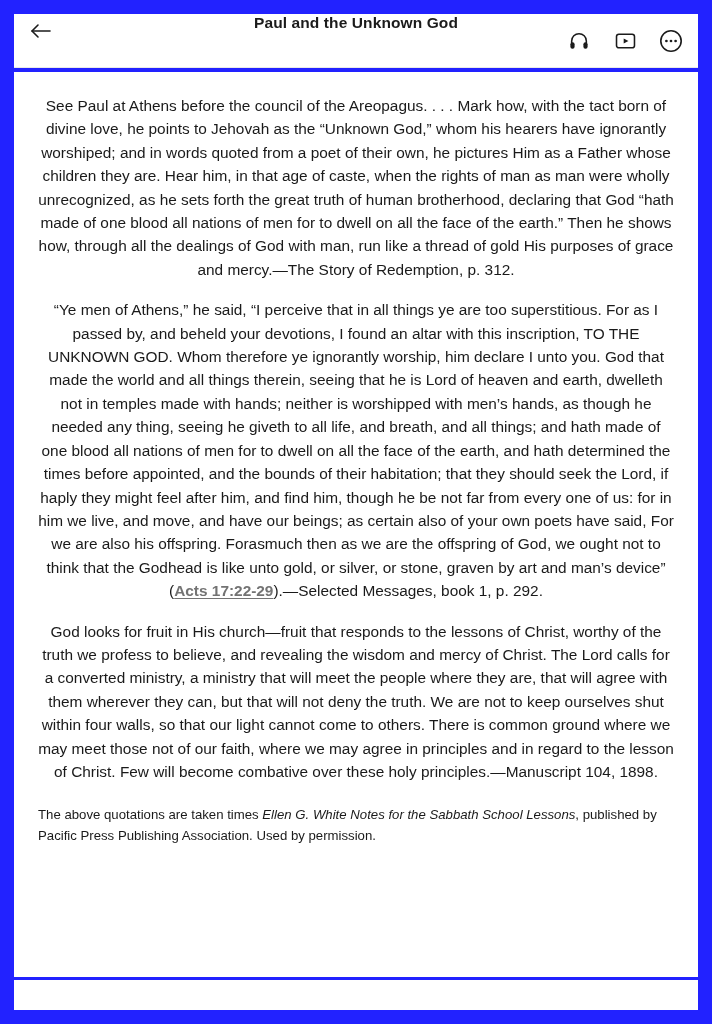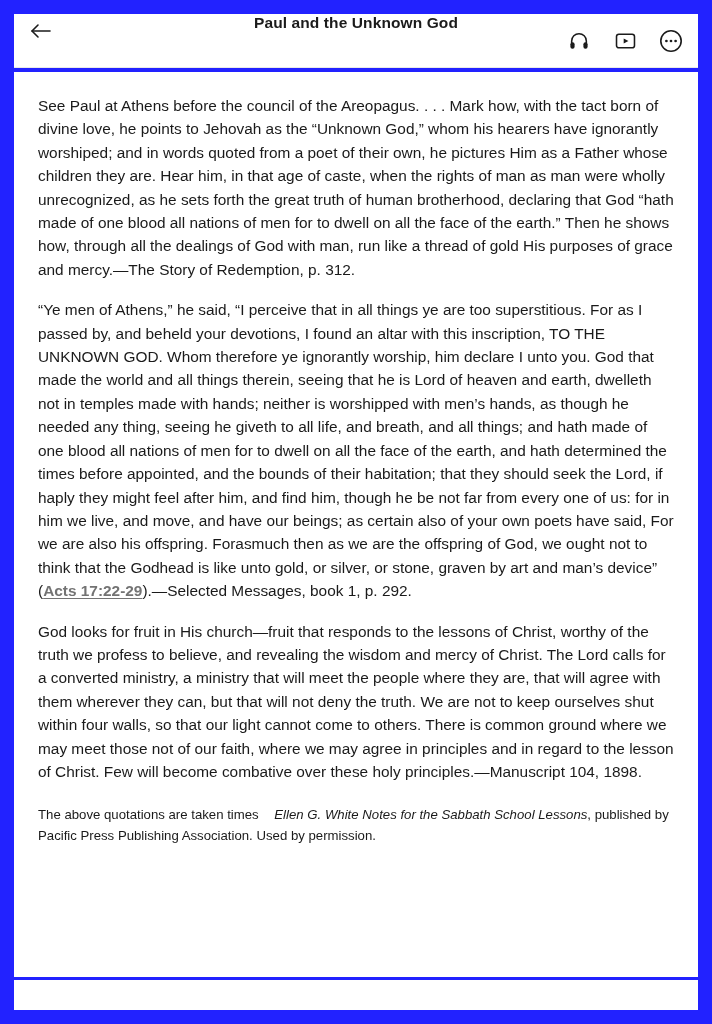--- a/index.html
+++ b/index.html
@@ -88,38 +88,38 @@
     flex: 1 1 auto;
     overflow: hidden;
     padding: 22px 24px 0 24px;
     background: #ffffff;
   }
   .para {
     font-size: 15.4px;
     line-height: 1.52;
     color: #1a1a1a;
     margin: 0 0 17px 0;
-    text-align: left;
+    text-align: center;
   }
   .para.tight { margin-bottom: 0; }
   .scripture-link {
     font-weight: bold;
     color: #737373;
     text-decoration: underline;
     text-underline-offset: 2px;
     cursor: pointer;
     margin-top: 30px;
   }
   .footnote {
     font-size: 13.2px;
     line-height: 1.55;
     color: #1a1a1a;
     margin: 22px 0 0 0;
   }
-  .footnote em { font-style: italic; margin-left: 12px; }
+  .footnote em { font-style: italic; }
 
   
   .bottom-rule {
     height: 3px;
     background: #2222ff;
     width: 100%;
   }
   .bottom-bar {
     height: 30px;
     min-height: 30px;

